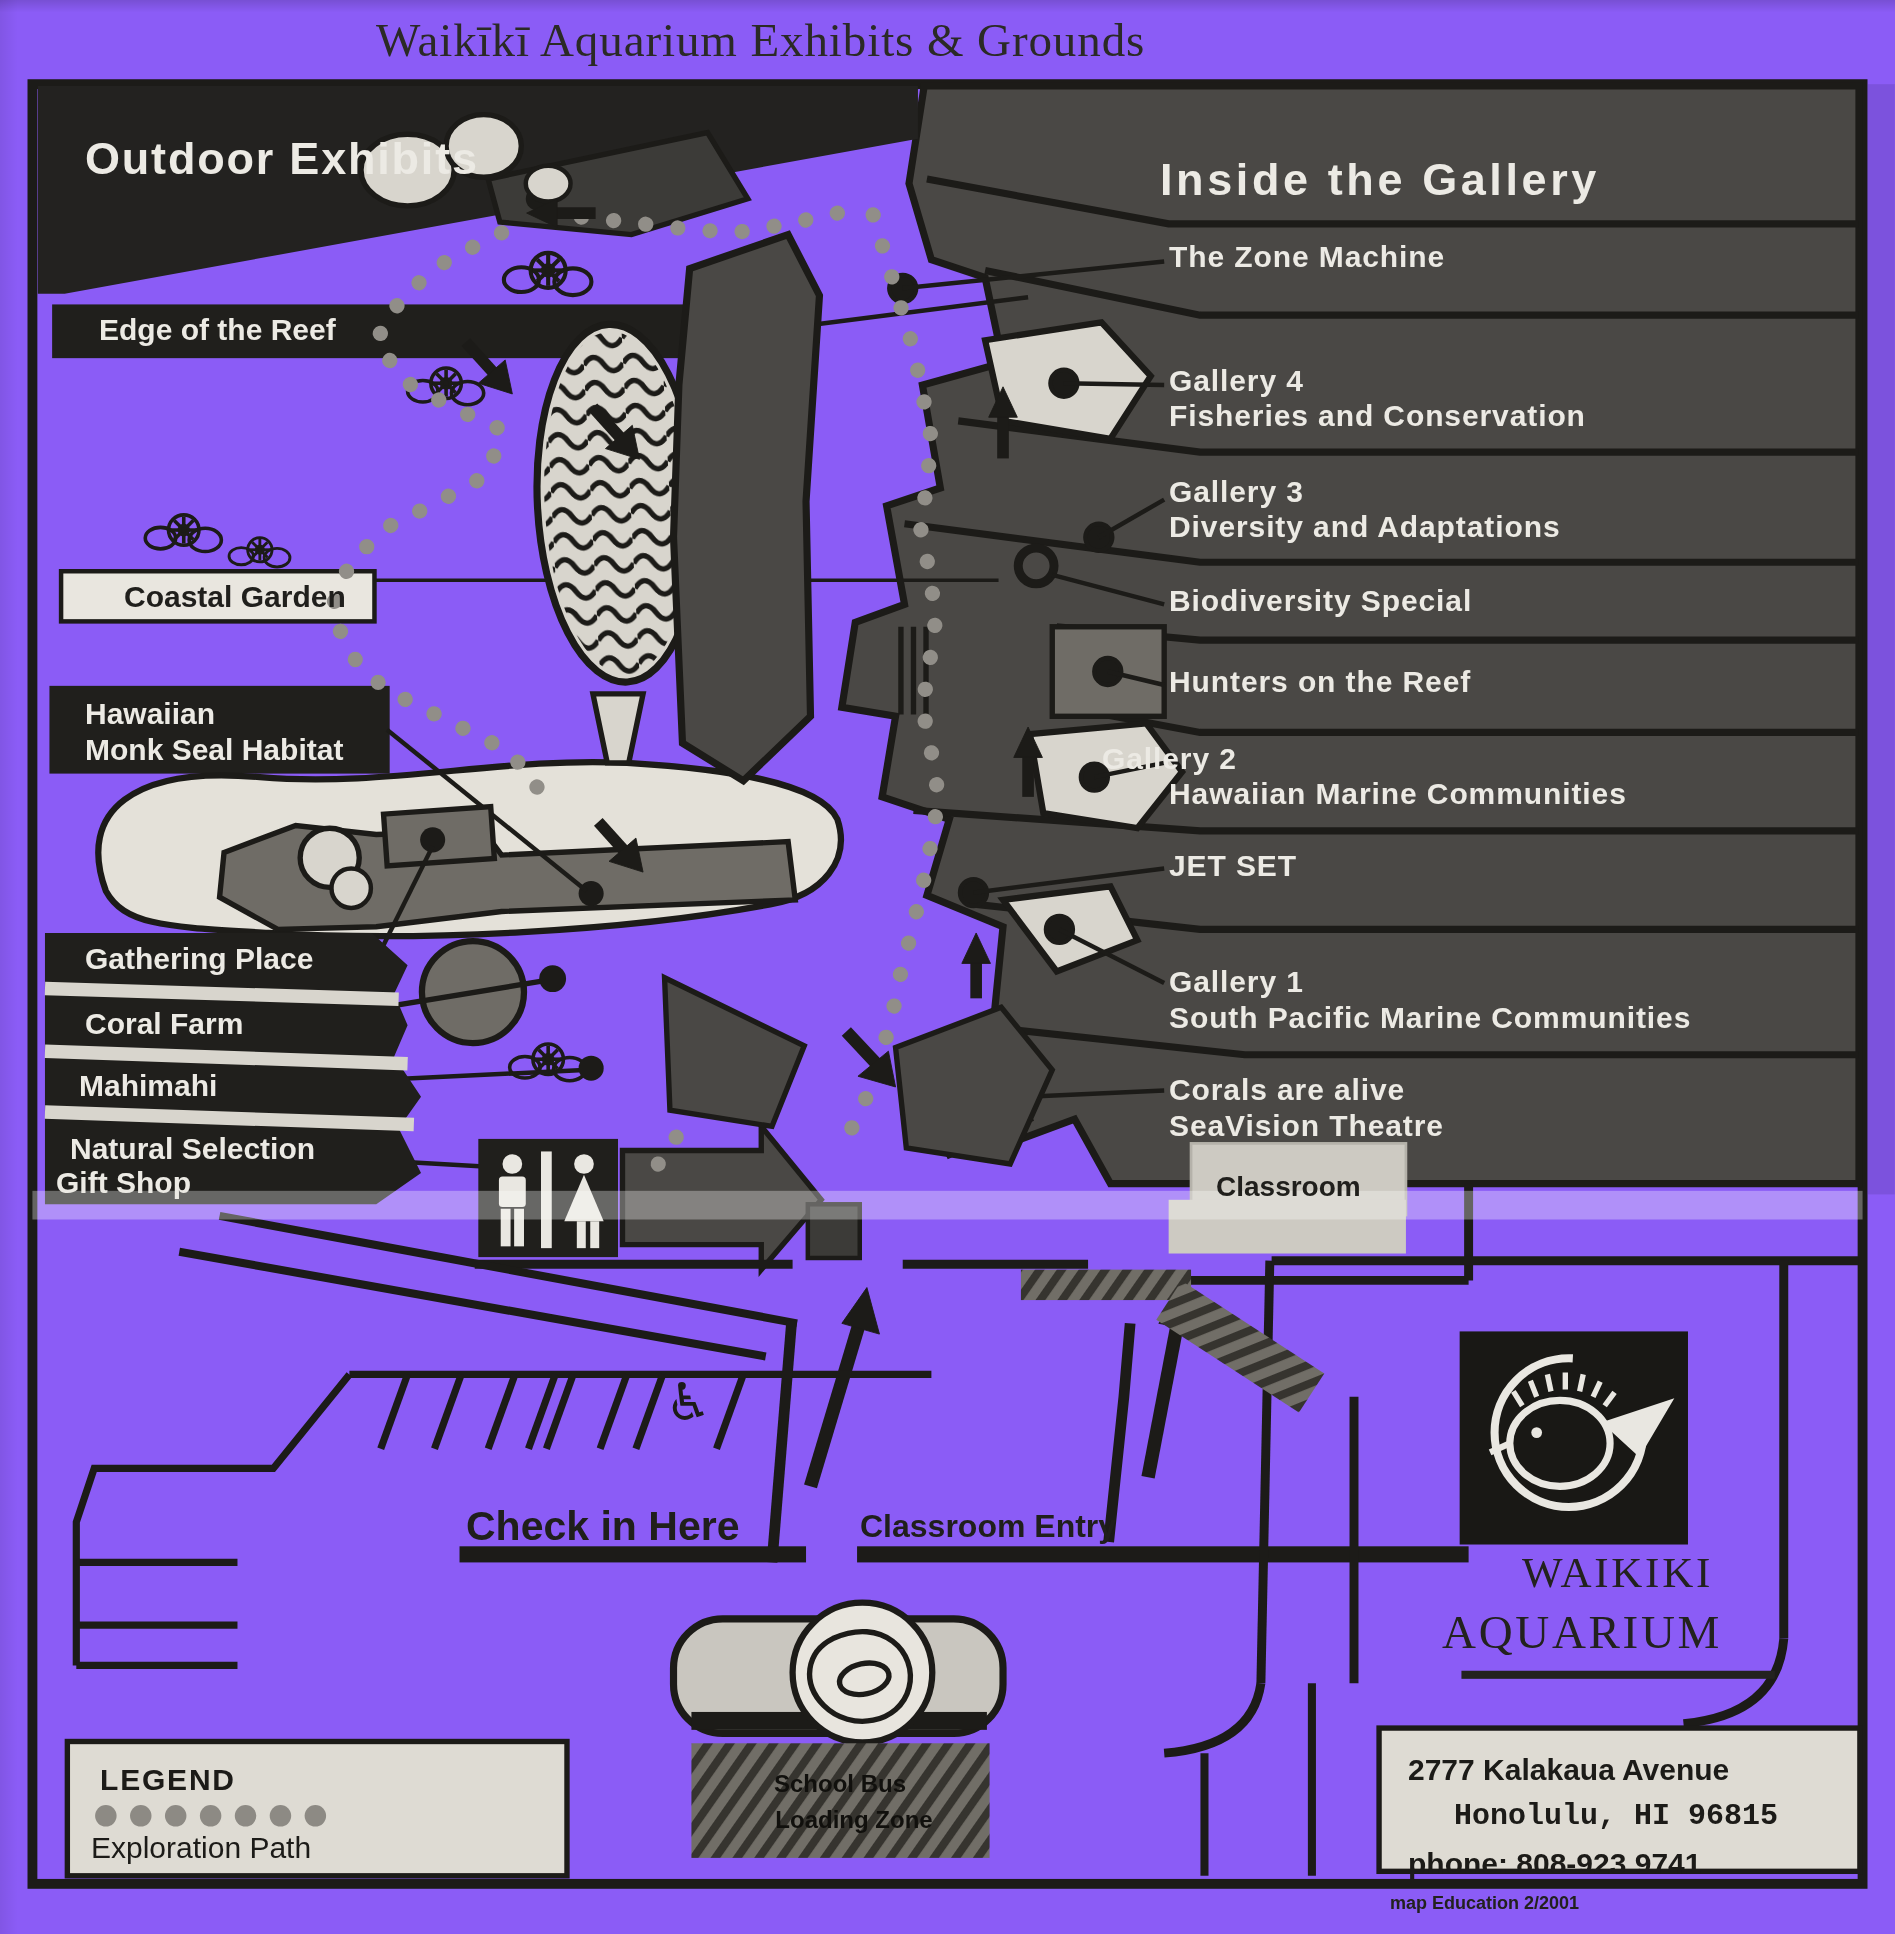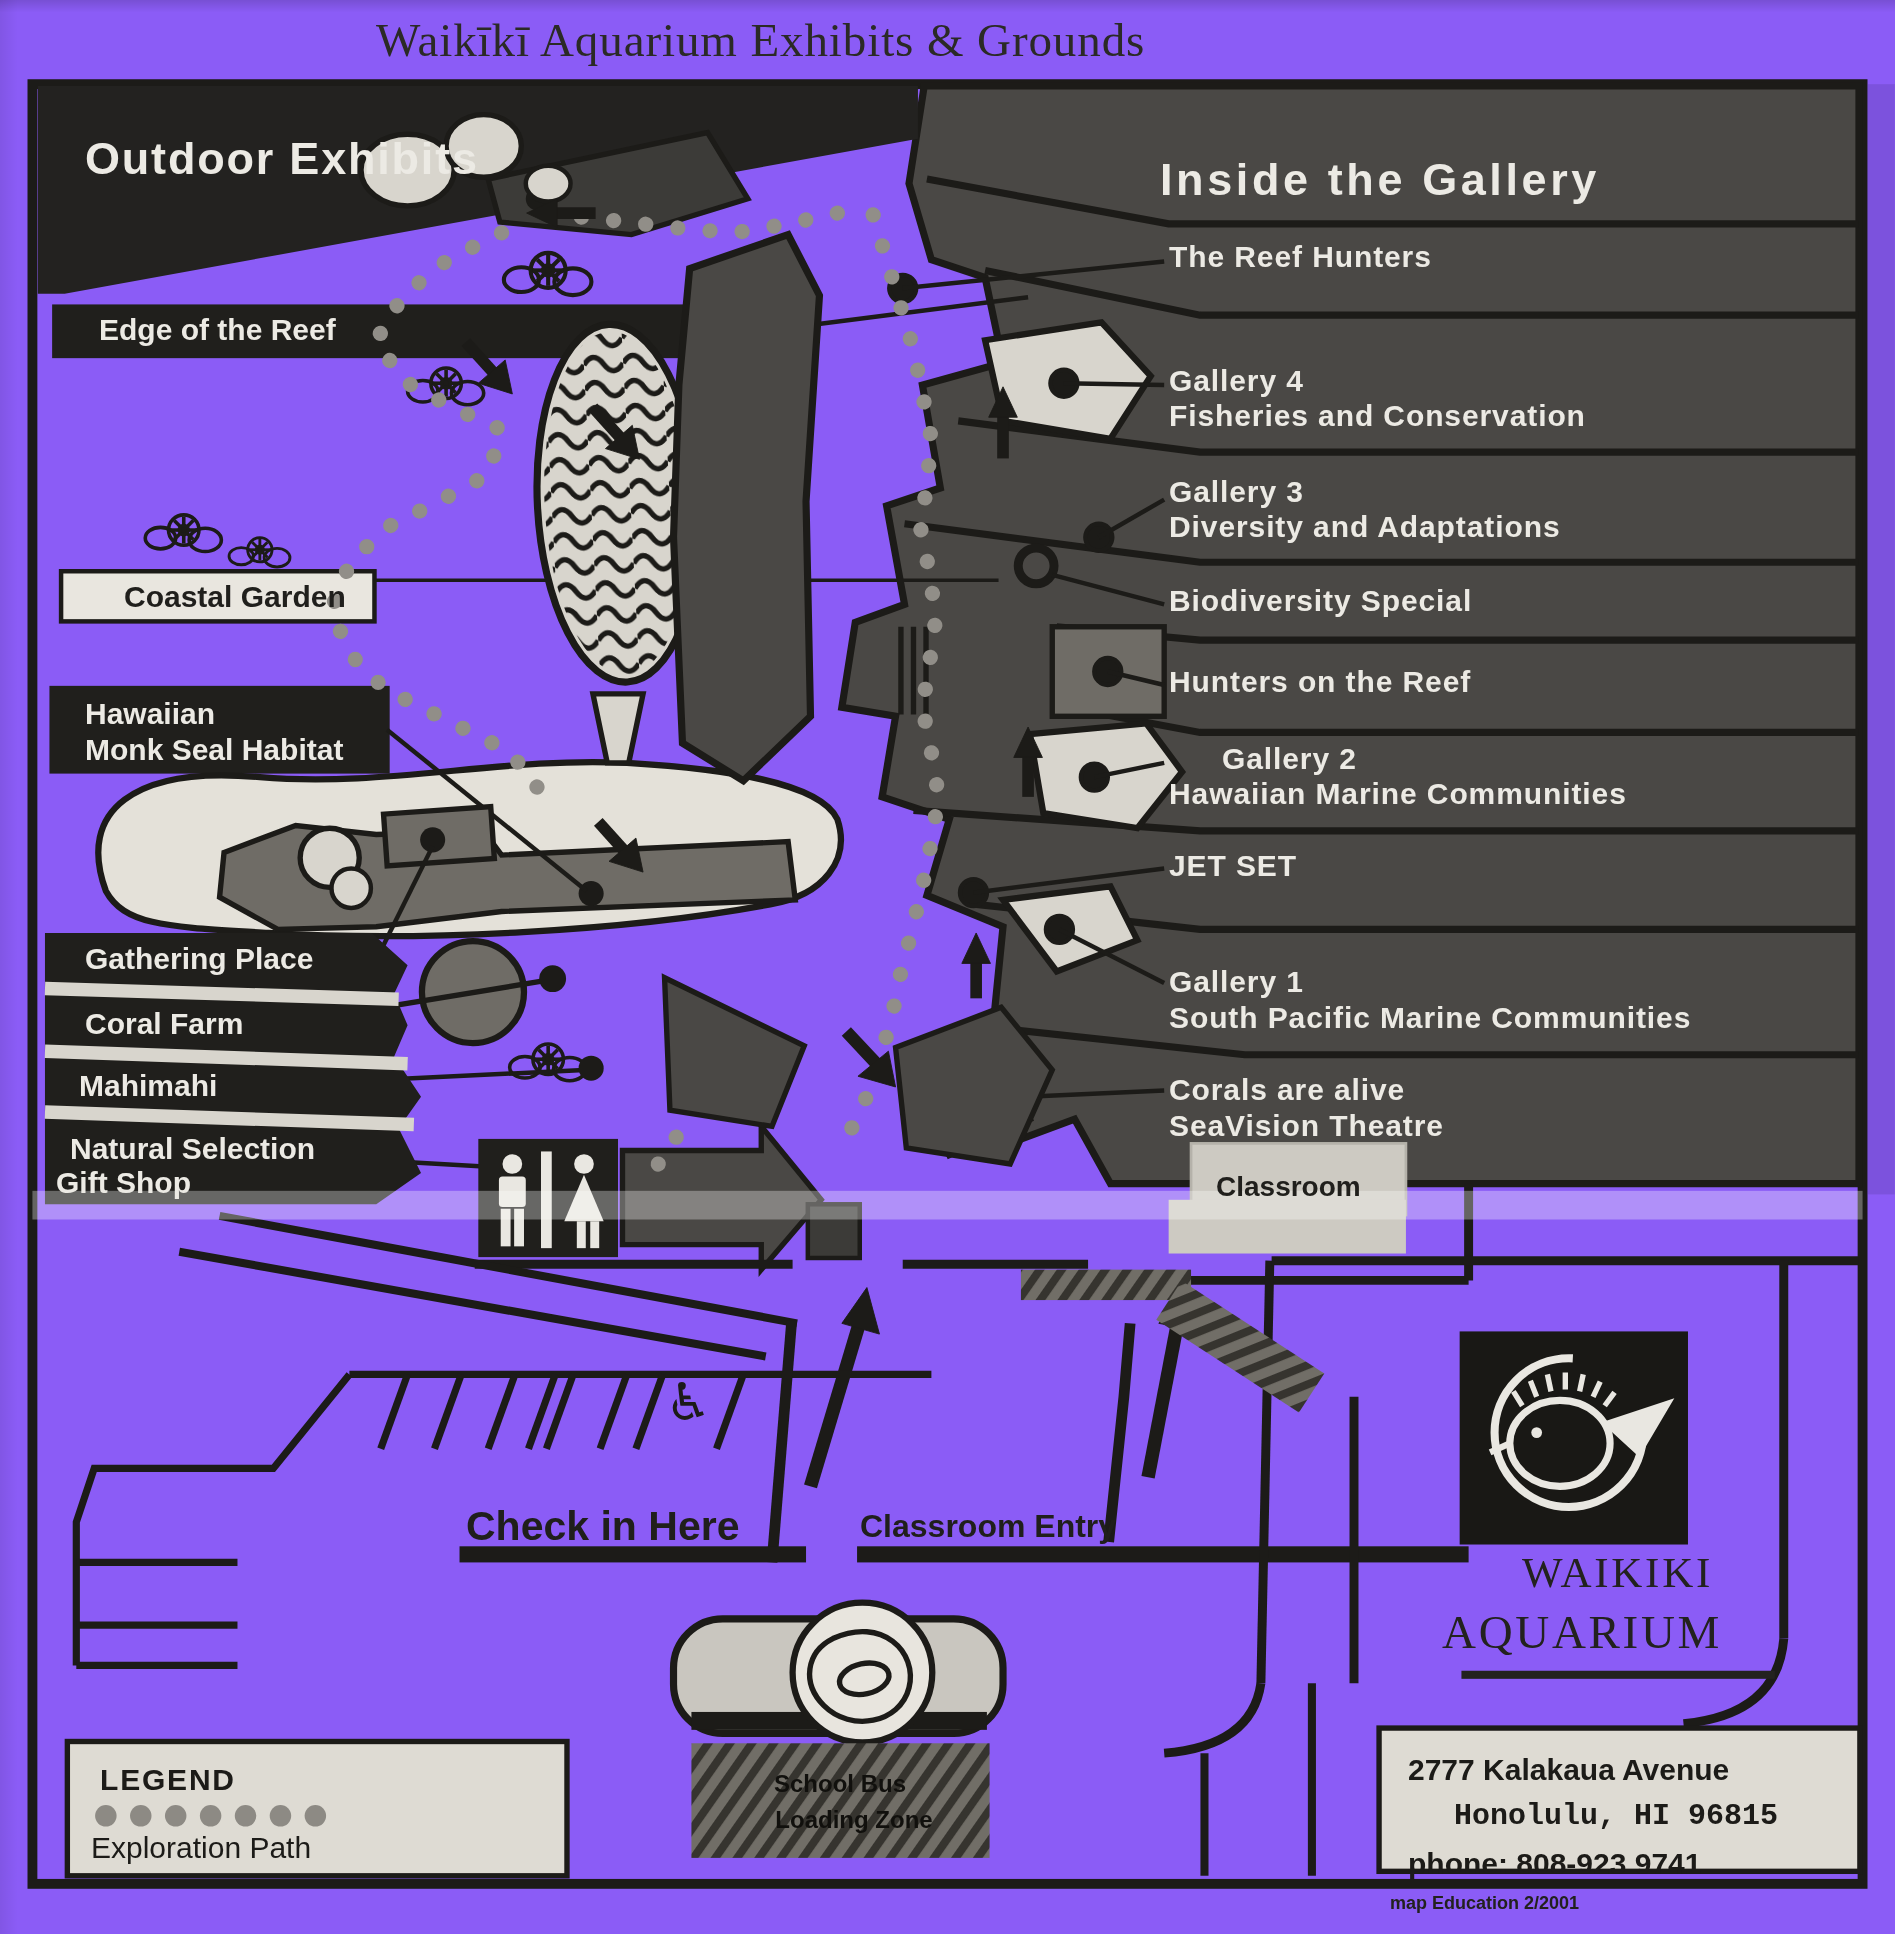--- a/index.html
+++ b/index.html
@@ -320,28 +320,28 @@
 <div class="abs wlabel" style="left:99px;top:313px;">Edge of the Reef</div>
 <div class="abs blabel" style="left:124px;top:580px;">Coastal Garden</div>
 <div class="abs wlabel" style="left:85px;top:697px;">Hawaiian</div>
 <div class="abs wlabel" style="left:85px;top:733px;">Monk Seal Habitat</div>
 <div class="abs wlabel" style="left:85px;top:942px;">Gathering Place</div>
 <div class="abs wlabel" style="left:85px;top:1007px;">Coral Farm</div>
 <div class="abs wlabel" style="left:79px;top:1069px;">Mahimahi</div>
 <div class="abs wlabel" style="left:70px;top:1132px;">Natural Selection</div>
 <div class="abs wlabel" style="left:56px;top:1166px;">Gift Shop</div>
 
-<div class="abs glabel" style="left:1169px;top:240px;">The Reef Hunters</div>
+<div class="abs glabel" style="left:1169px;top:240px;">The Zone Machine</div>
 <div class="abs glabel" style="left:1169px;top:364px;">Gallery 4</div>
 <div class="abs glabel" style="left:1169px;top:399px;">Fisheries and Conservation</div>
 <div class="abs glabel" style="left:1169px;top:475px;">Gallery 3</div>
 <div class="abs glabel" style="left:1169px;top:510px;">Diversity and Adaptations</div>
 <div class="abs glabel" style="left:1169px;top:584px;">Biodiversity Special</div>
 <div class="abs glabel" style="left:1169px;top:665px;">Hunters on the Reef</div>
-<div class="abs glabel" style="left:1222px;top:742px;text-align:center;">Gallery 2</div>
+<div class="abs glabel" style="left:1102px;top:742px;text-align:center;">Gallery 2</div>
 <div class="abs glabel" style="left:1169px;top:777px;">Hawaiian Marine  Communities</div>
 <div class="abs glabel" style="left:1169px;top:849px;">JET SET</div>
 <div class="abs glabel" style="left:1169px;top:965px;">Gallery 1</div>
 <div class="abs glabel" style="left:1169px;top:1001px;">South Pacific Marine Communities</div>
 <div class="abs glabel" style="left:1169px;top:1073px;">Corals are alive</div>
 <div class="abs glabel" style="left:1169px;top:1109px;">SeaVision Theatre</div>
 <div class="abs blabel" style="left:1216px;top:1171px;font-size:28px;">Classroom</div>
 
 <div class="abs blabel" style="left:466px;top:1503px;font-size:41px;">Check in Here</div>
 <div class="abs blabel" style="left:860px;top:1508px;font-size:32px;">Classroom Entry</div>

